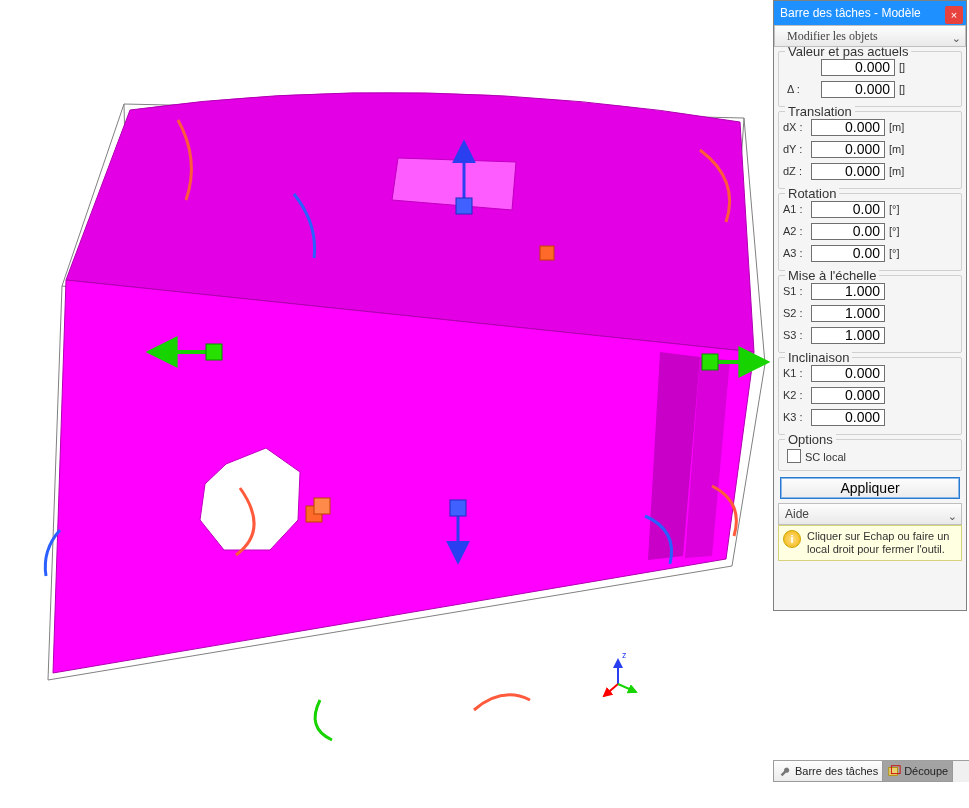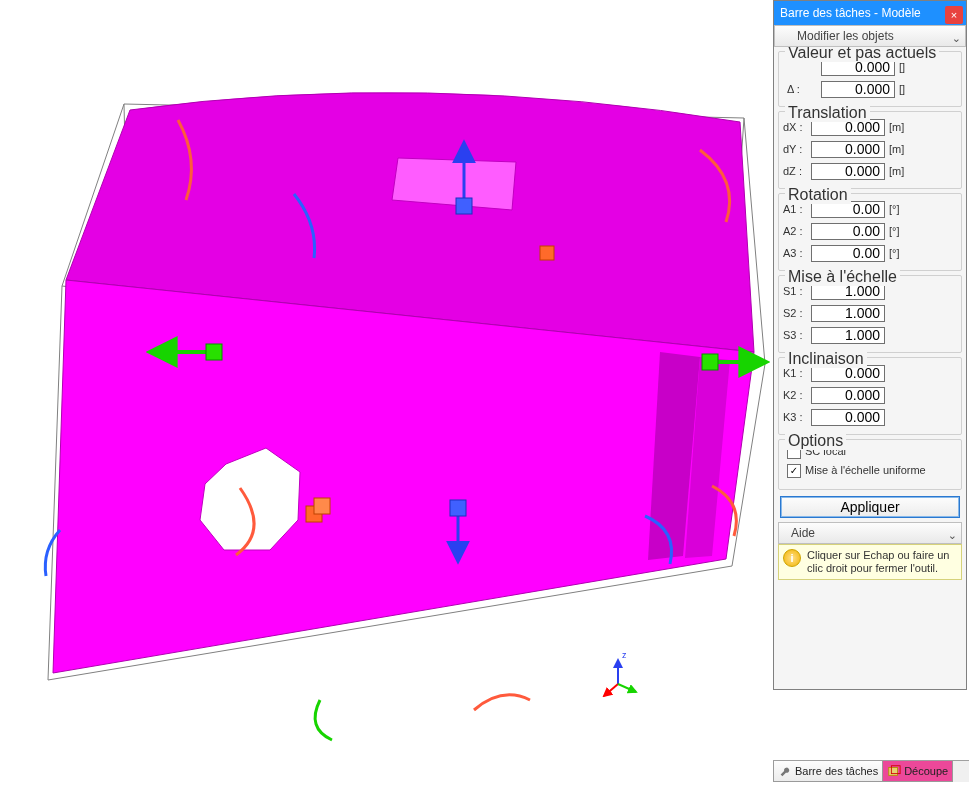--- a/index.html
+++ b/index.html
@@ -27,21 +27,21 @@
     height: 100%;
     display: block;
   }
 
   
   .panel {
     position: absolute;
     left: 773px;
     top: 0;
     width: 194px;
-    height: 690px;
+    height: 611px;
     border: 1px solid #808080;
     box-sizing: border-box;
     background: #0ea5e9;
     display: flex;
     flex-direction: column;
   }
   .panel-title {
     height: 24px;
     line-height: 24px;
     background: #1e90ff;
@@ -64,23 +64,24 @@
     font-size: 11px;
     cursor: pointer;
     border-radius: 2px;
   }
 
   .collapser {
     height: 20px;
     line-height: 20px;
     border: 1px solid #bfbfbf;
     background: linear-gradient(#fdfdfd, #e9e9e9);
-    padding: 0 22px;
+    padding: 0 12px;
     color: #444;
     position: relative;
+    font-family: Liberation Serif, serif;
   }
   .collapser .chev, .help-header .chev {
     position: absolute;
     right: 4px;
     top: 2px;
     color: #555;
     font-size: 11px;
   }
 
   .panel-body {
@@ -97,21 +98,21 @@
     padding: 4px 4px 6px 4px;
     position: relative;
   }
   .group .group-label {
     position: absolute;
     top: -8px;
     left: 6px;
     background: #f5f5f5;
     padding: 0 3px;
     color: #333;
-    font-size: 16px;
+    font-size: 13px;
   }
   .row {
     display: flex;
     align-items: center;
     height: 22px;
   }
   .row .lbl {
     width: 28px;
     color: #333;
     font-size: 11px;
@@ -133,21 +134,21 @@
     font-size: 14px;
     text-align: right;
     padding: 0 4px;
     color: #000;
   }
   .first-group .row { justify-content: flex-end; padding-right: 34px; }
   .first-group .val-input { width: 74px; }
 
   .checkbox-row {
     display: flex;
-    align-items: flex-start;
+    align-items: flex-end;
     height: 18px;
     margin: 1px 0;
     color: #333;
     font-size: 11px;
   }
   .checkbox-row .box {
     width: 12px; height: 12px;
     border: 1px solid #707070;
     margin: 0 4px 0 4px;
     display: inline-flex;
@@ -185,21 +186,21 @@
   }
 
   .help-section {
     margin-top: auto;
   }
   .help-header {
     height: 20px;
     line-height: 20px;
     border: 1px solid #bfbfbf;
     background: linear-gradient(#fdfdfd, #e9e9e9);
-    padding: 0 12px;
+    padding: 0 6px;
     position: relative;
     color:#444;
     margin: 0 4px;
   }
   .help-box {
     margin: 0 4px 4px 4px;
     border: 1px solid #d6d27a;
     background: #ffffe1;
     display: flex;
     align-items: flex-start;
@@ -247,21 +248,21 @@
     display:flex;
     align-items:center;
     padding: 0 4px;
     font-size:11px;
     color:#222;
     margin-left:-1px;
     cursor: pointer;
     box-sizing: border-box;
   }
   .status-tab.active {
-    background: #ec4899;
+    background: #a3a3a3;
     font-weight: normal;
   }
   .status-tab .tab-icon {
     width:14px; height:14px;
     margin-right:3px;
     display:inline-flex;
     align-items:center;
     justify-content:center;
   }
   .status-tab .tab-icon svg { width:14px; height:14px; }
@@ -455,38 +456,34 @@
           <span class="unit"></span>
         </div>
     </div>
 
     <div class="group">
       <span class="group-label">Options</span>
       <div class="checkbox-row">
         <span class="box"></span>
         <span>SC local</span>
       </div>
-      <div class="checkbox-row checked">
-        <span class="box"></span>
-        <span>Mise à l'échelle uniforme</span>
-      </div>
     </div>
 
     <div class="buttons">
       <button class="primary">Appliquer</button>
     </div>
 
     <div class="help-section">
       <div class="help-header">
         <span>Aide</span>
         <span class="chev">⌄</span>
       </div>
       <div class="help-box">
         <span class="icon">i</span>
-        <span class="txt">Cliquer sur Echap ou faire un clic droit pour fermer l'outil.</span>
+        <span class="txt">Cliquer sur Echap ou faire un local droit pour fermer l'outil.</span>
       </div>
     </div>
   </div>
 </div>
 
 <div class="statusbar">
   <div class="status-tab">
     <span class="tab-icon">
       <svg viewBox="0 0 16 16">
           <path d="M3 12 L7 8 A3 3 0 1 1 9 10 L5 14 Z" fill="#777"></path>

